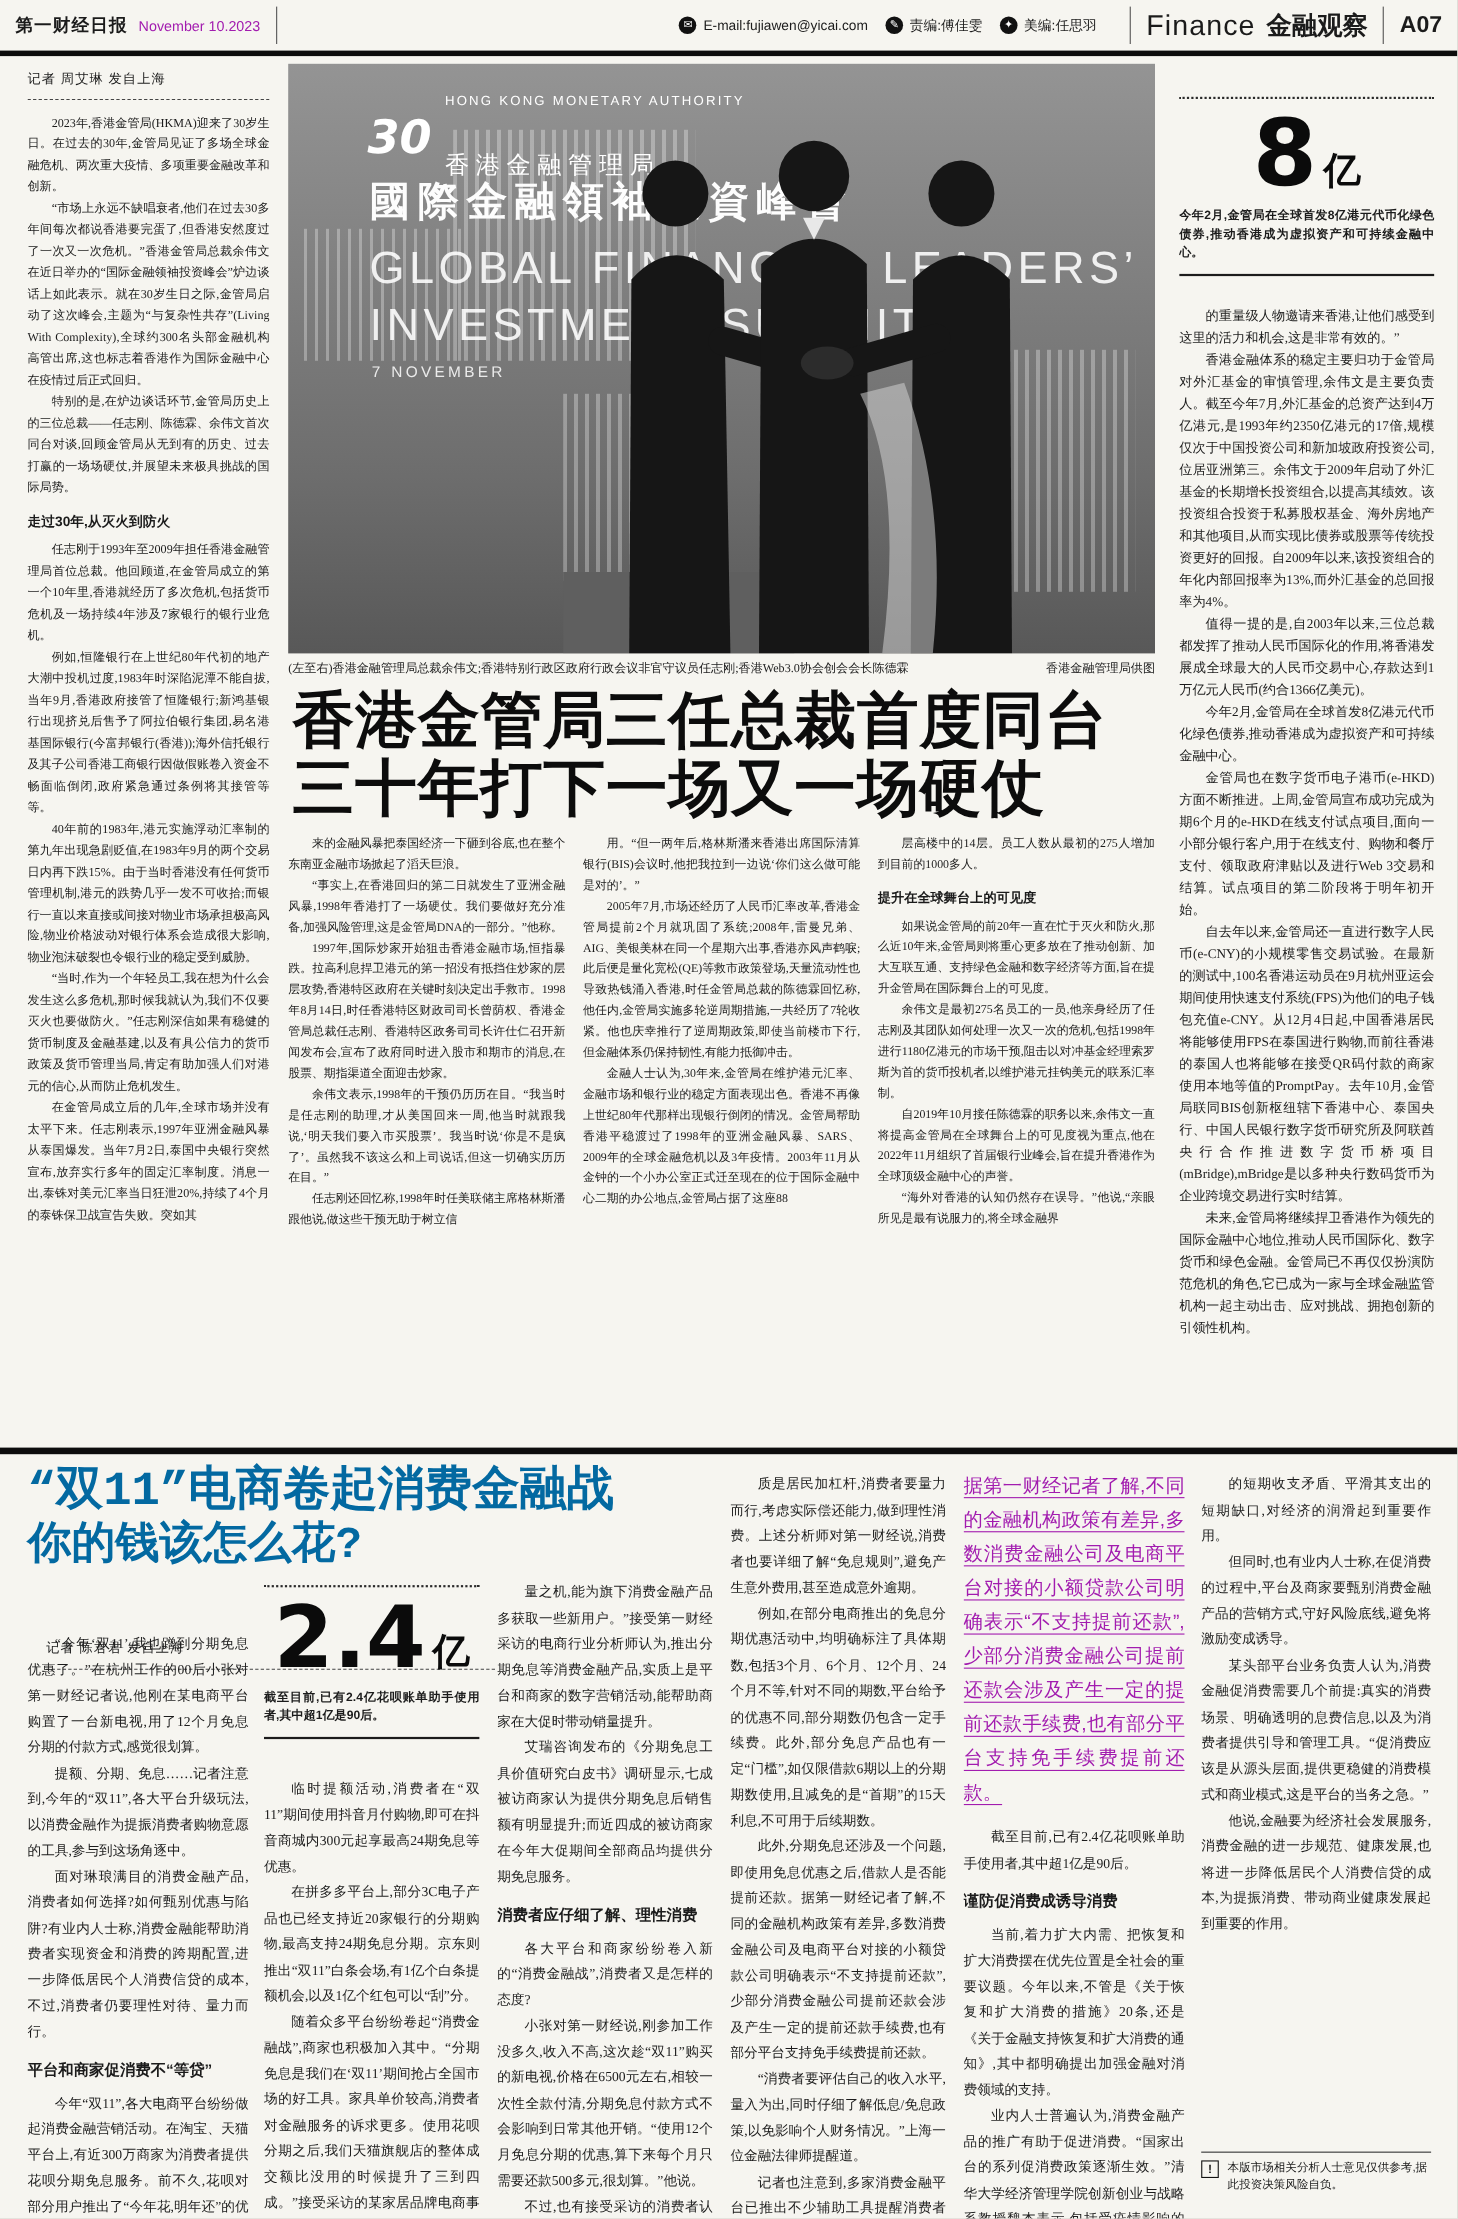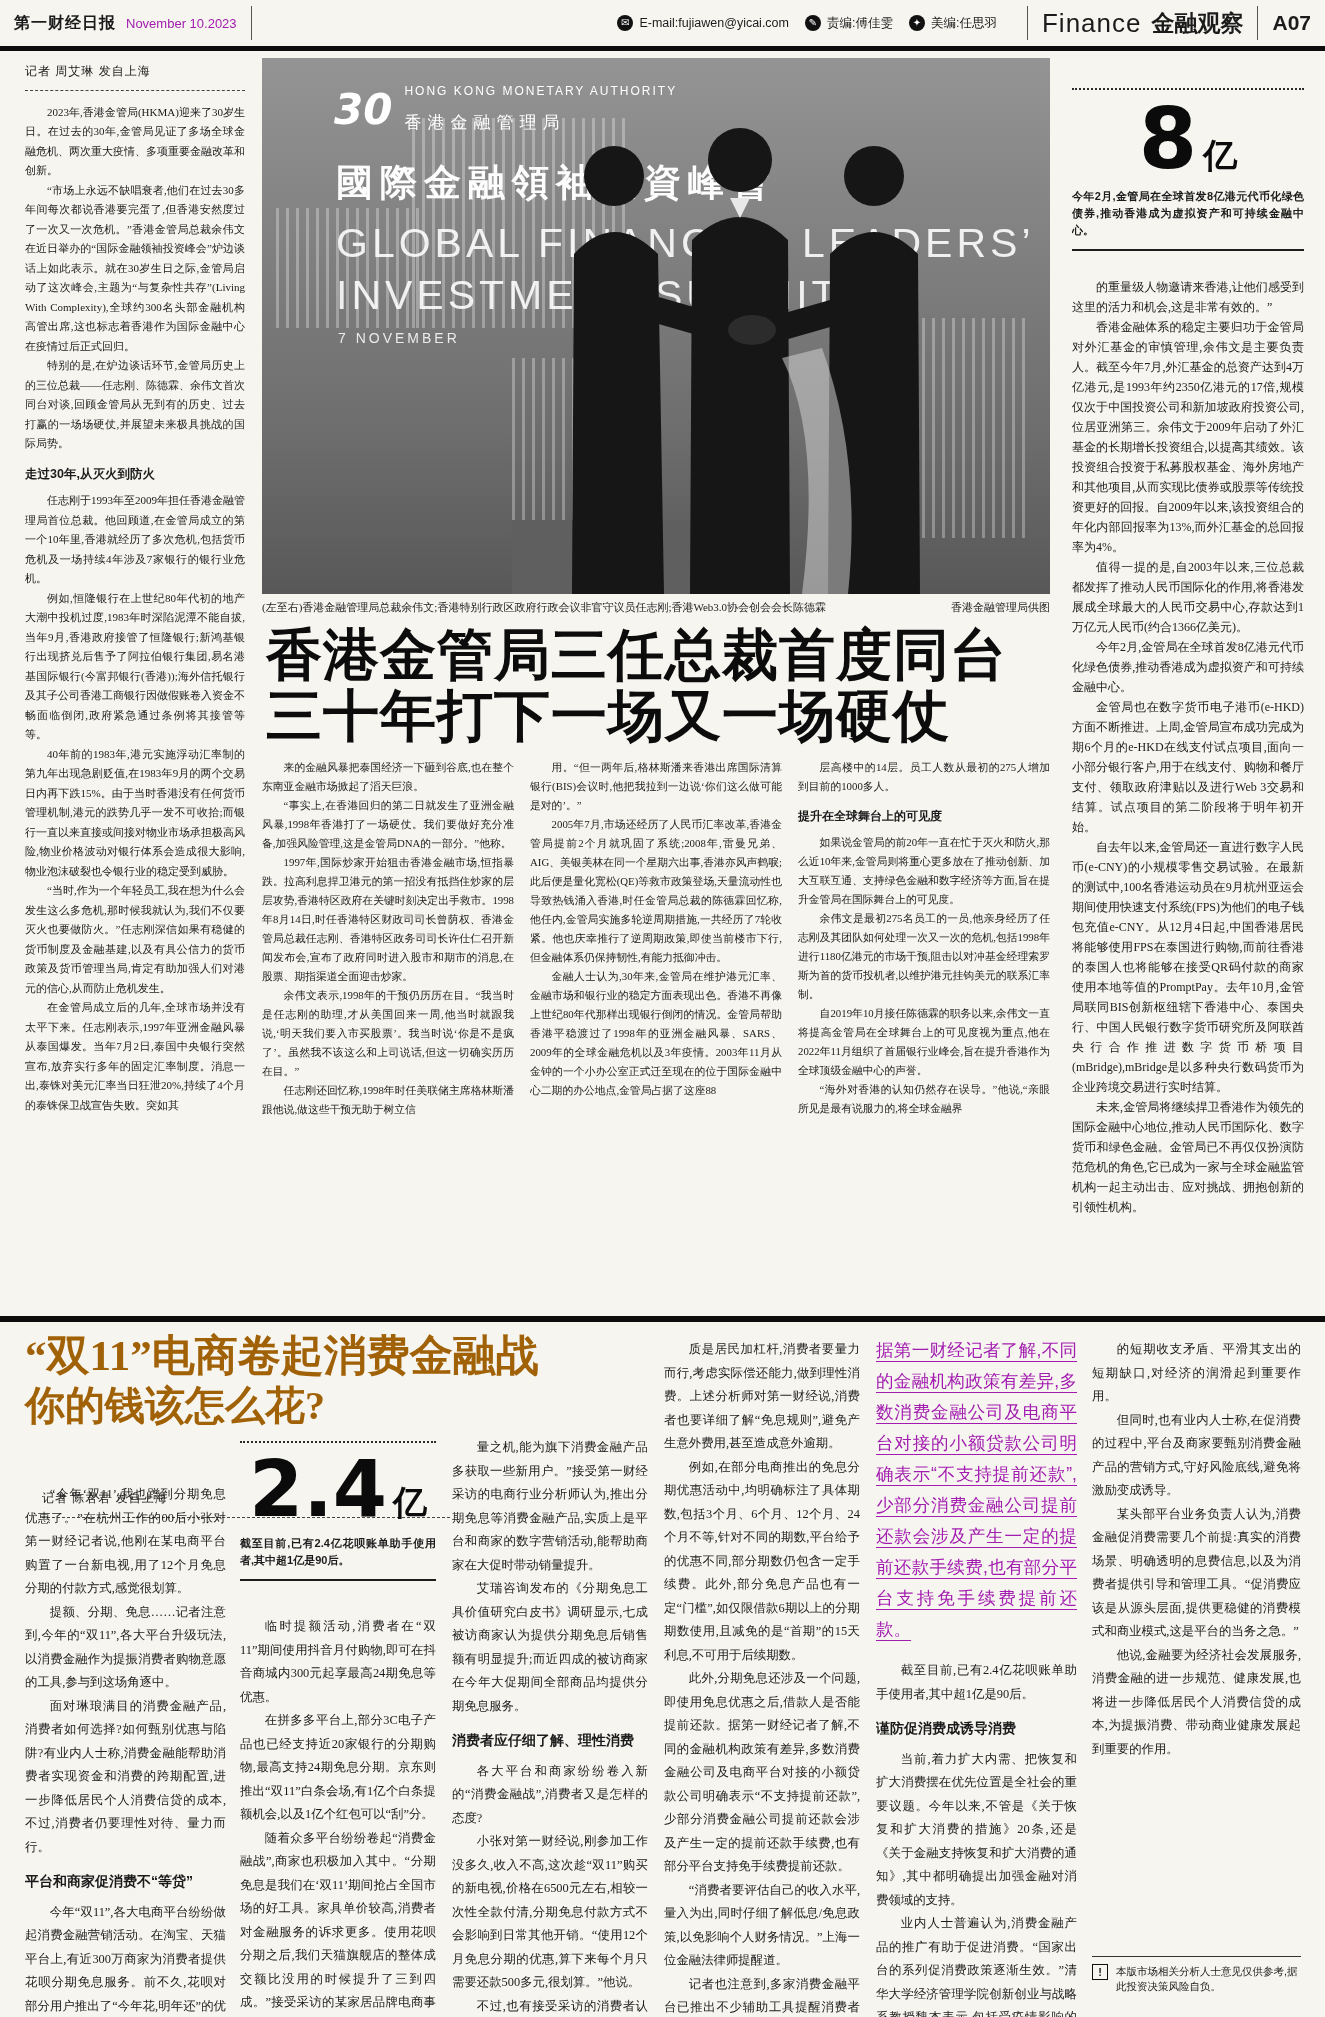--- a/index.html
+++ b/index.html
@@ -33,21 +33,21 @@
             font-size:11px;line-height:19.5px;}
   .col-left .subhead{font-size:12.5px;}
 
   .photo{position:absolute;left:262px;top:58px;width:788px;height:536px;overflow:hidden;
          background:linear-gradient(#949494,#6d6d6d 70%,#585858);}
   .stripe{position:absolute;background:repeating-linear-gradient(90deg,rgba(255,255,255,.3) 0 3px,rgba(255,255,255,0) 3px 10px);}
   .ph-logo{position:absolute;left:72px;top:26px;display:flex;align-items:center;gap:12px;color:#fff;z-index:2;}
   .ph-30{font-family:"DejaVu Sans",sans-serif;font-weight:900;font-size:42px;font-style:italic;}
   .ph-logo-text{display:flex;flex-direction:column;gap:13px;}
   .ph-logo-en{font-family:"Liberation Sans",sans-serif;font-size:12px;letter-spacing:2px;}
-  .ph-logo-cn{font-size:17px;letter-spacing:6px;}
+  .ph-logo-cn{font-size:22px;letter-spacing:6px;margin-top:24px;}
   .ph-title-cn{position:absolute;left:74px;top:100px;color:#fdfdfd;font-size:37px;letter-spacing:7px;font-weight:600;z-index:2;}
   .ph-title-en{position:absolute;left:74px;top:162px;color:rgba(255,255,255,.88);z-index:1;
                font-family:"Liberation Sans",sans-serif;font-size:41px;letter-spacing:4px;font-weight:500;}
   .ph-title-en2{top:214px;}
   .ph-date{position:absolute;left:76px;top:272px;color:rgba(255,255,255,.85);z-index:1;
            font-family:"Liberation Sans",sans-serif;font-size:14px;letter-spacing:3px;}
   .figures{position:absolute;inset:0;z-index:3;}
 
   .caption-row{position:absolute;left:262px;top:600px;width:788px;display:flex;justify-content:space-between;
                font-size:11px;color:#222;}
@@ -70,21 +70,21 @@
   .callout .unit{font-weight:900;font-size:34px;line-height:54px;}
   .callout .cdesc{font-size:11px;line-height:17px;font-weight:600;text-align:justify;margin:6px 0 10px;
                   font-family:"Liberation Sans",sans-serif;}
   .callout .solid{border:0;border-top:2px solid #1c1c1c;margin:0;}
 
   
   .divider{position:absolute;left:0;top:1316px;width:100%;height:6px;background:#0d0d0d;}
 
   
   .b-title{position:absolute;left:25px;top:1330px;width:640px;z-index:1;
-           font-family:Liberation Serif, serif;font-weight:900;color:#a16207;}
+           font-family:Liberation Mono, monospace;font-weight:900;color:#0369a1;}
   .b-title .t1{font-size:43px;line-height:52px;}
   .b-title .t2{font-size:40px;line-height:48px;}
   .b-byline{position:absolute;left:25px;top:1490px;width:408px;border-bottom:1px dashed #444;padding-bottom:10px;margin-left:17px;}
   .bcol{position:absolute;overflow:hidden;font-size:12.4px;line-height:23.5px;}
   .bcol .subhead{font-size:14px;}
   .bc1{left:25px;top:1483px;width:201px;height:534px;}
   .bc2{left:240px;top:1441px;width:196px;height:576px;}
   .bc2 .b2text{margin-top:34px;}
   .bc3{left:452px;top:1436px;width:196px;height:581px;}
   .bc4{left:664px;top:1338px;width:196px;height:679px;}

